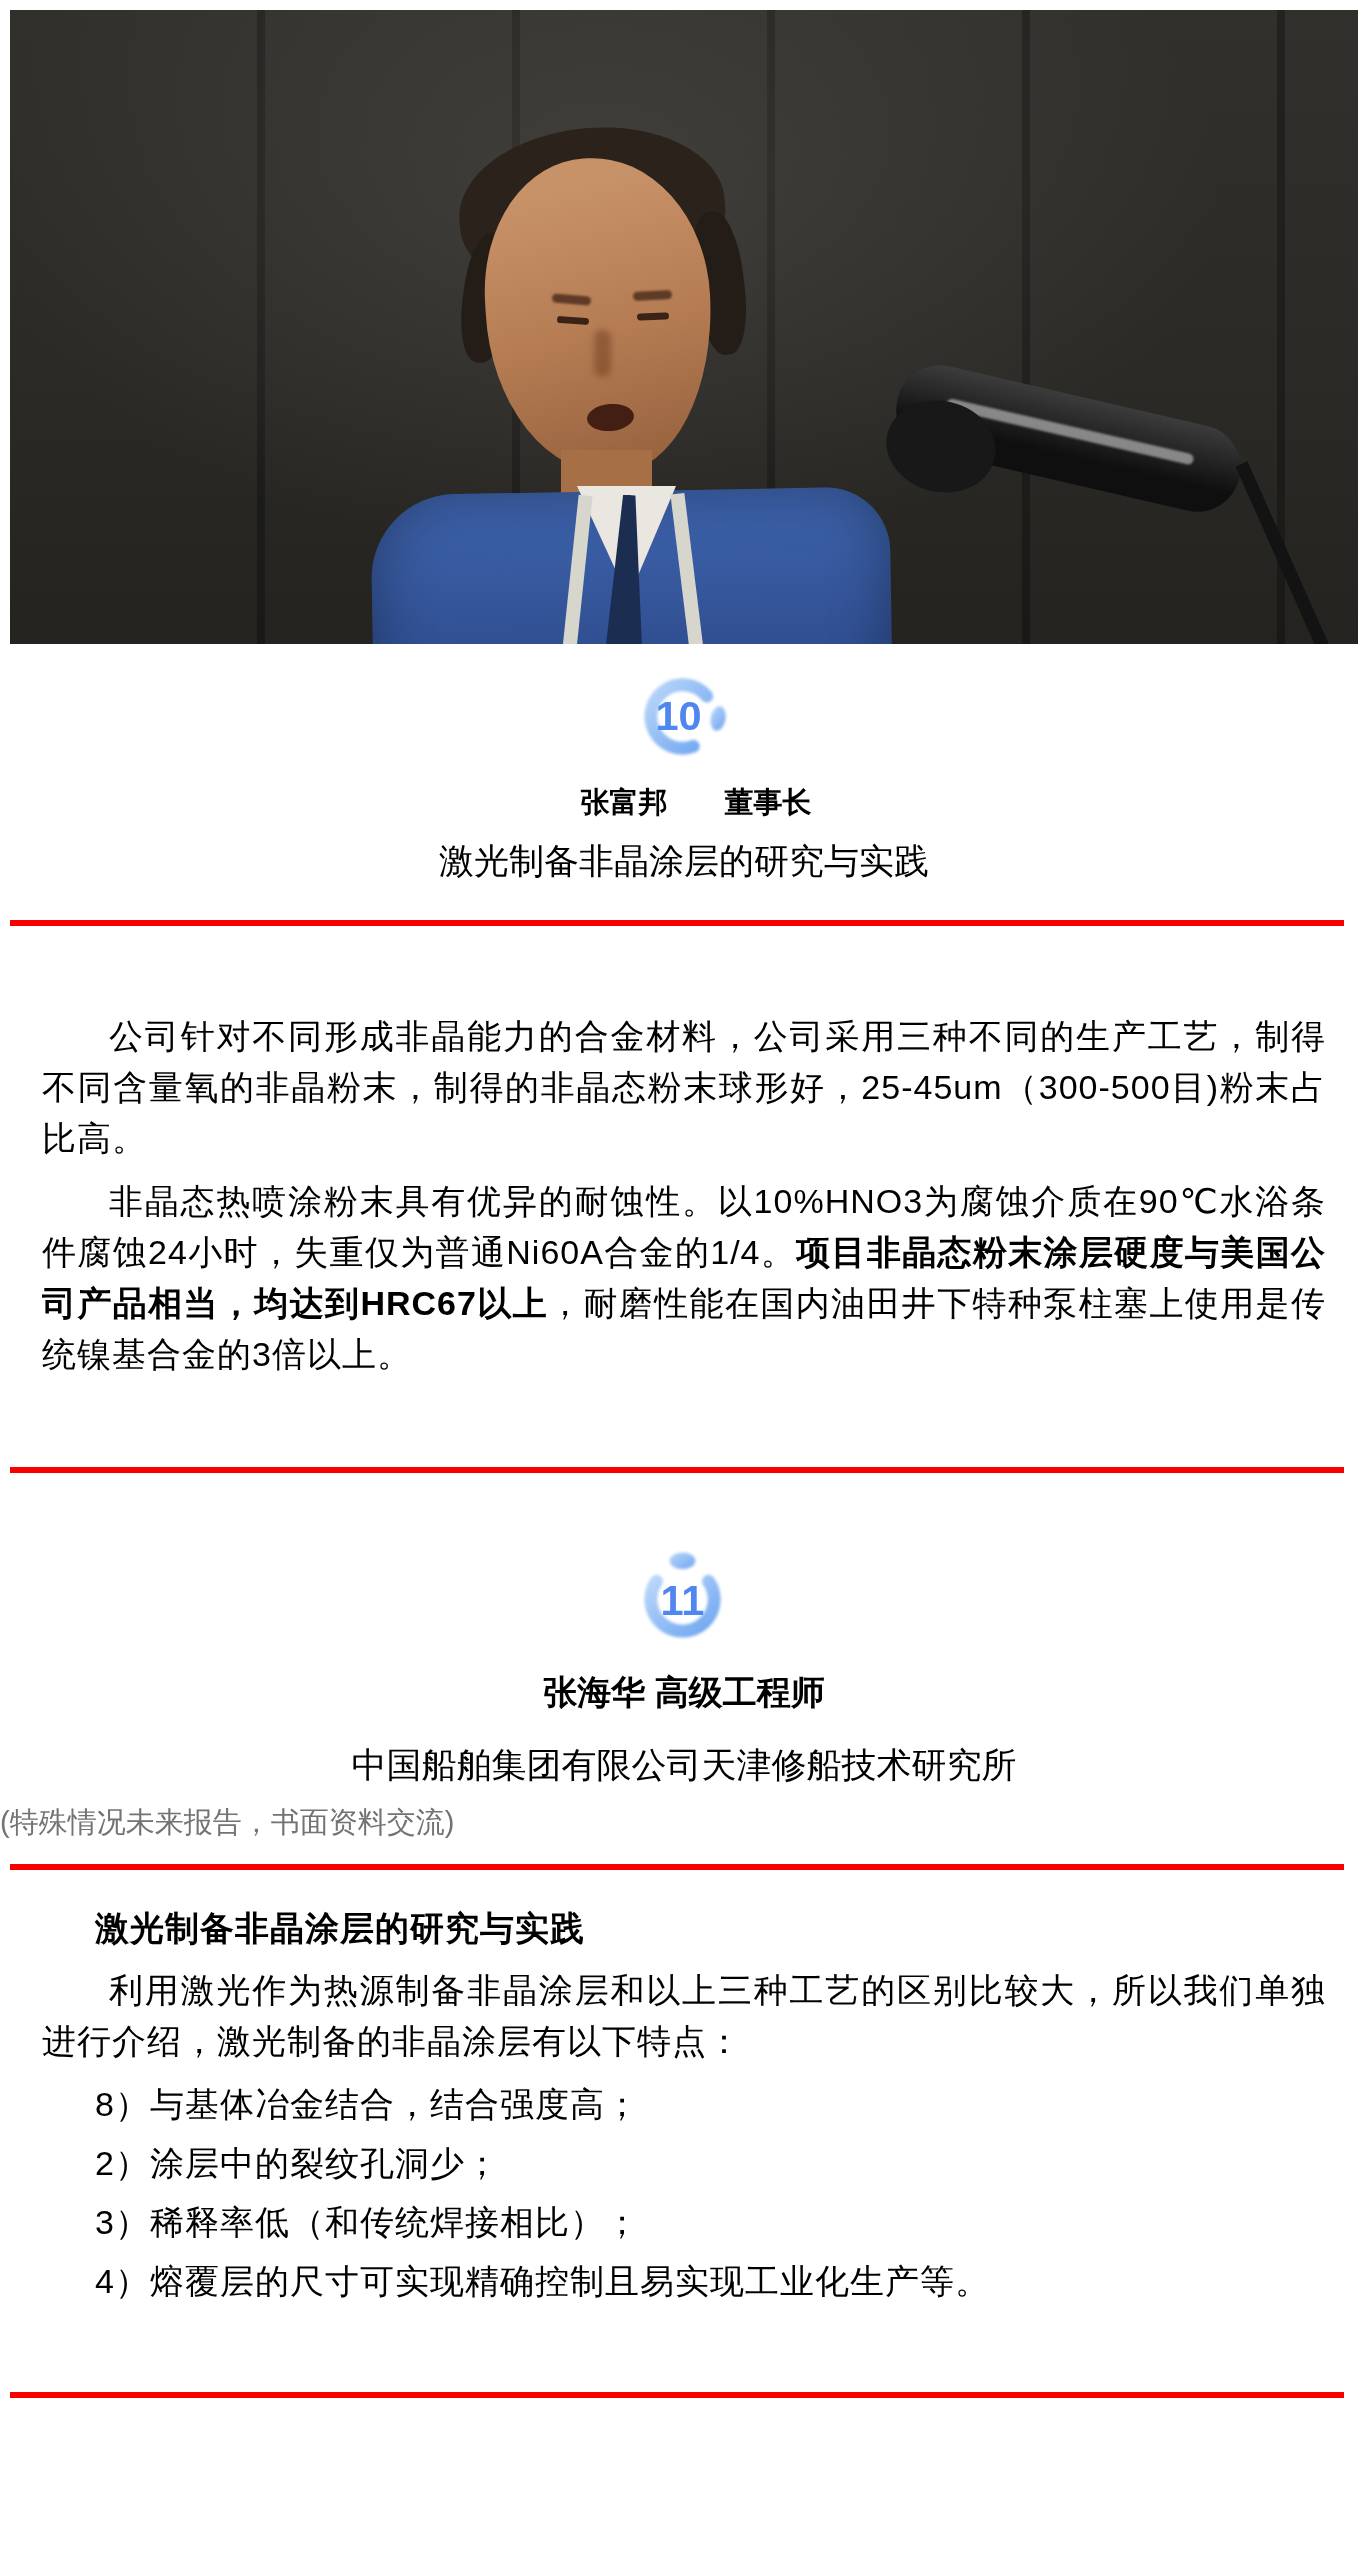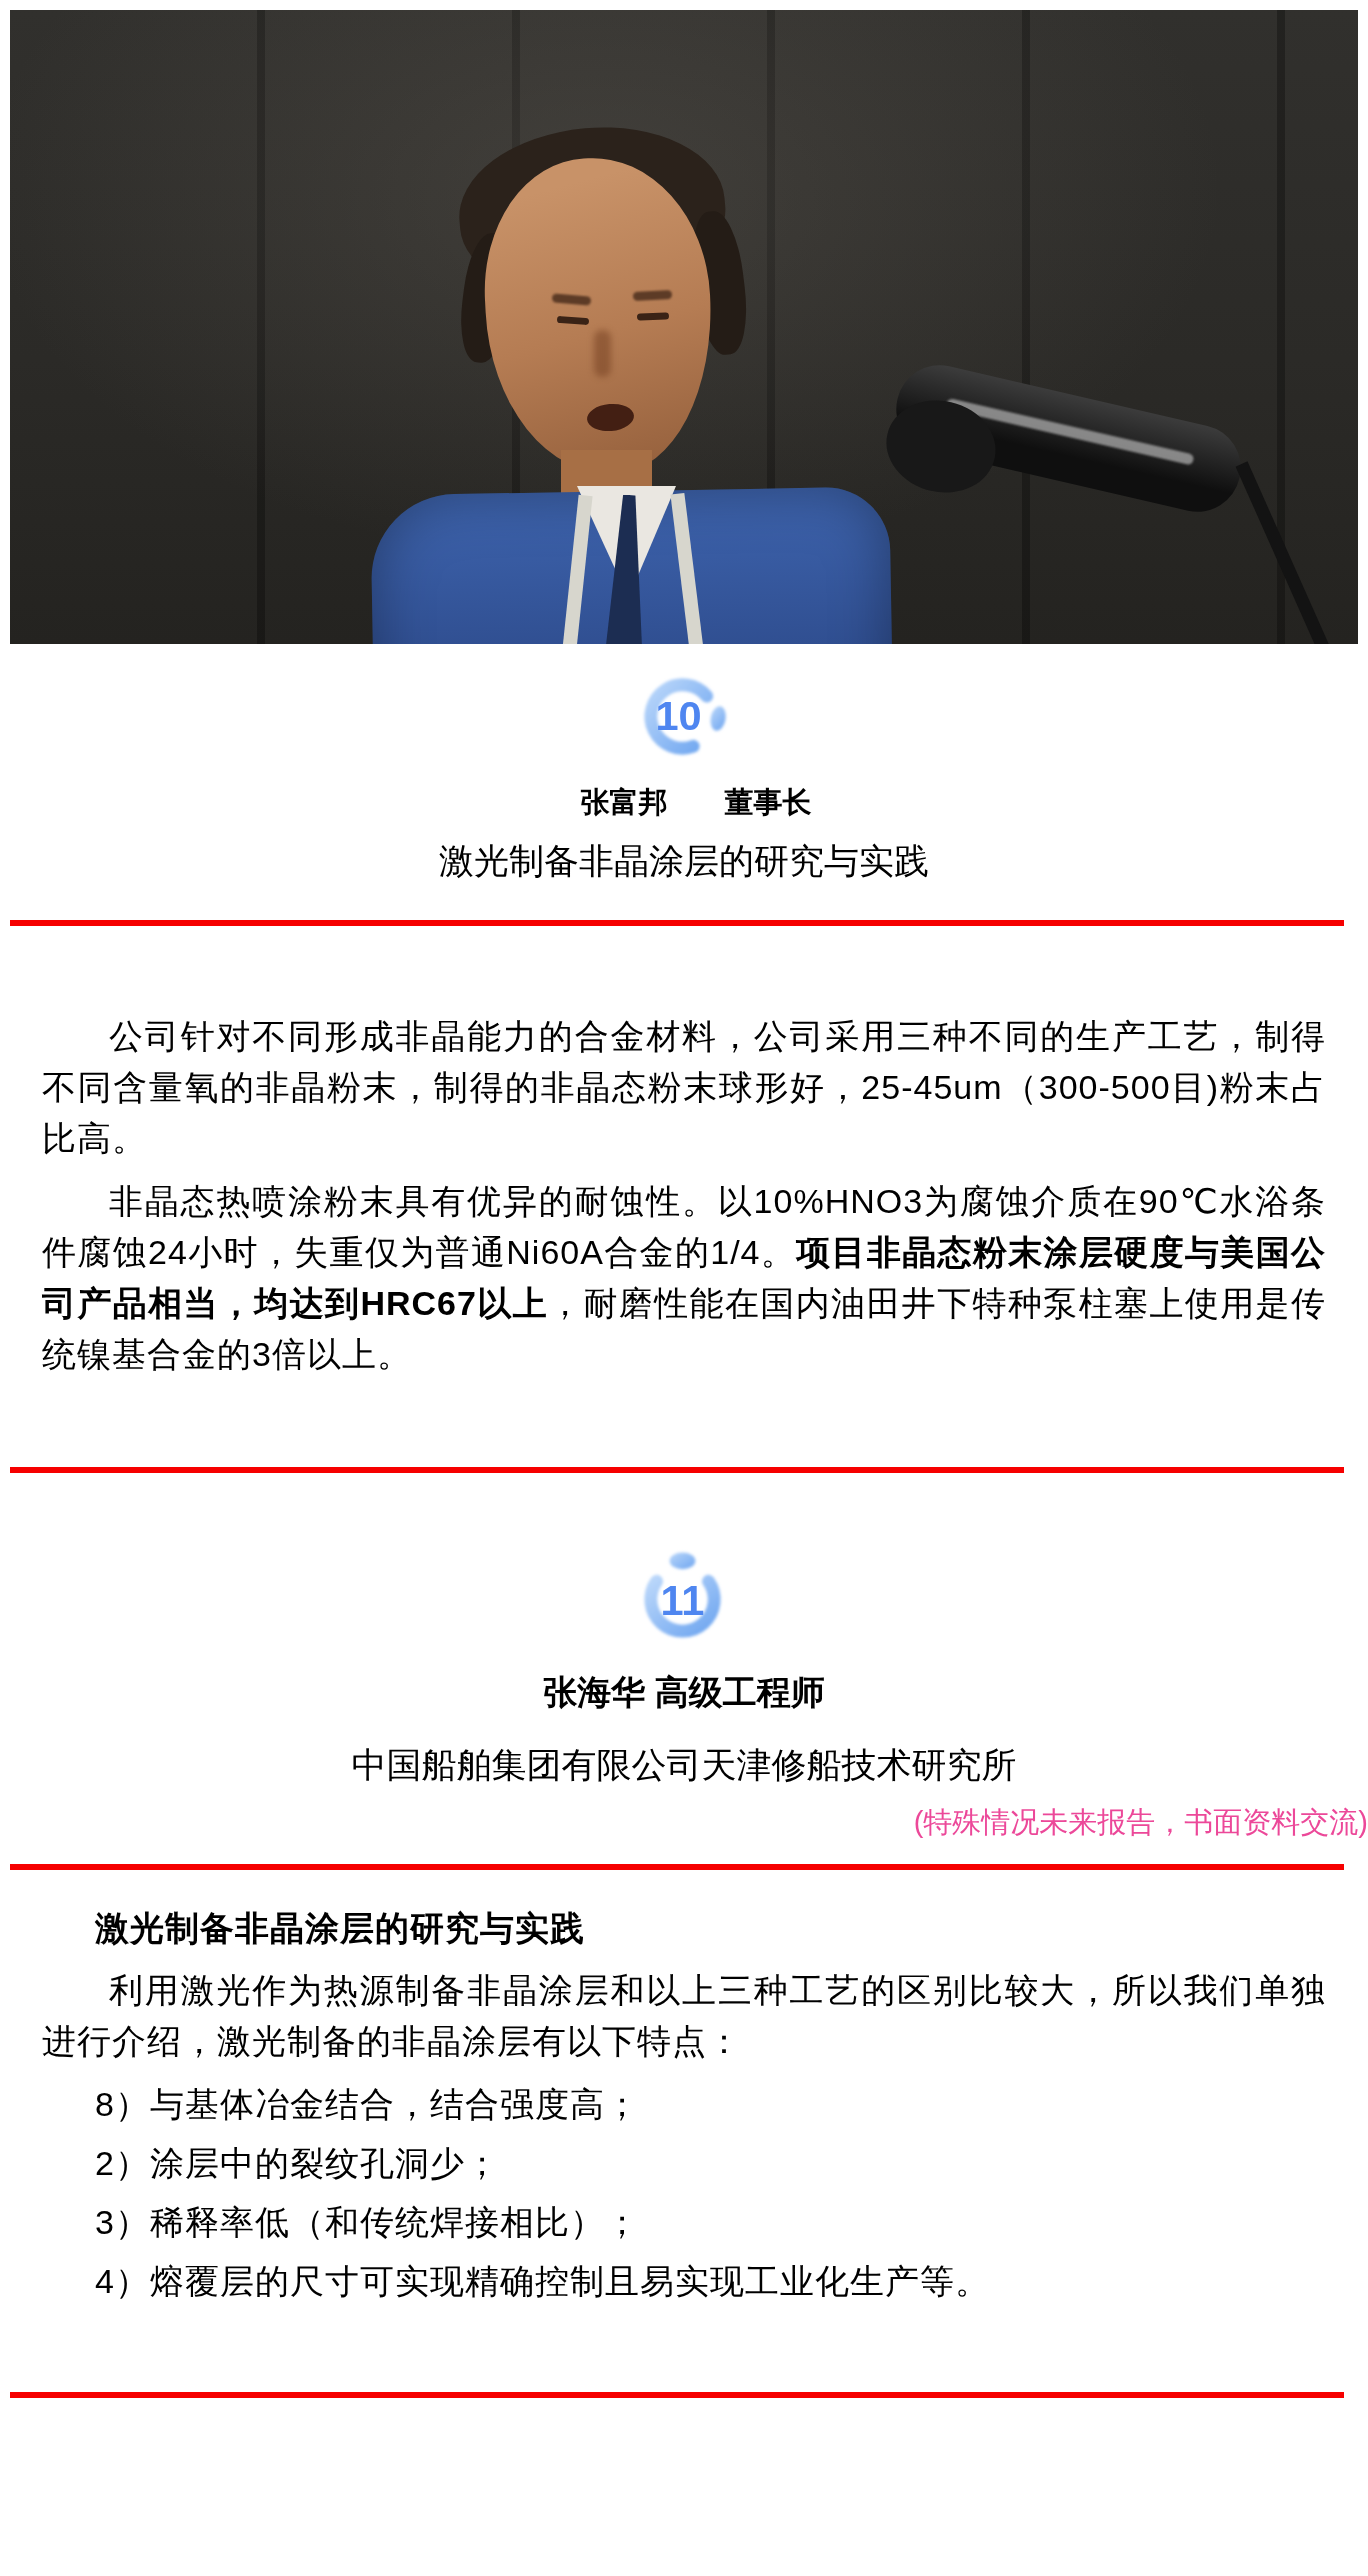--- a/index.html
+++ b/index.html
@@ -77,21 +77,21 @@
   .div-1{margin-top:37px;}
   .div-2{margin-top:87px;}
   .div-3{margin-top:22px;}
   .div-4{margin-top:85px;}
   .body-text{margin:0 30px;font-size:34px;line-height:51px;letter-spacing:1px;text-align:justify;}
   .para{margin:12px;text-indent:67px;}
   .para-1{margin-top:85px;}
   .para-2{margin-top:8px;}
   .speaker-line11{margin-top:24px;text-align:center;font-size:34px;font-weight:bold;line-height:43px;}
   .org-line{margin-top:28px;text-align:center;font-size:35px;line-height:45px;}
-  .note-line{margin-top:16px;text-align:right;font-size:29px;line-height:39px;color:#ec4899;}
+  .note-line{margin-top:16px;text-align:left;font-size:29px;line-height:39px;color:#737373;}
   .talk-heading{margin:36px 30px 0 30px;padding-left:65px;font-size:34px;font-weight:bold;line-height:45px;letter-spacing:1px;}
   .intro{margin-top:14px;}
   .list-item{margin:8px 30px 0 30px;padding-left:65px;font-size:34px;line-height:51px;letter-spacing:1px;}
   .list-item.first{margin-top:12px;}
   b,strong{font-weight:bold;}
 </style>
 </head>
 <body>
 
 <div class="photo">

